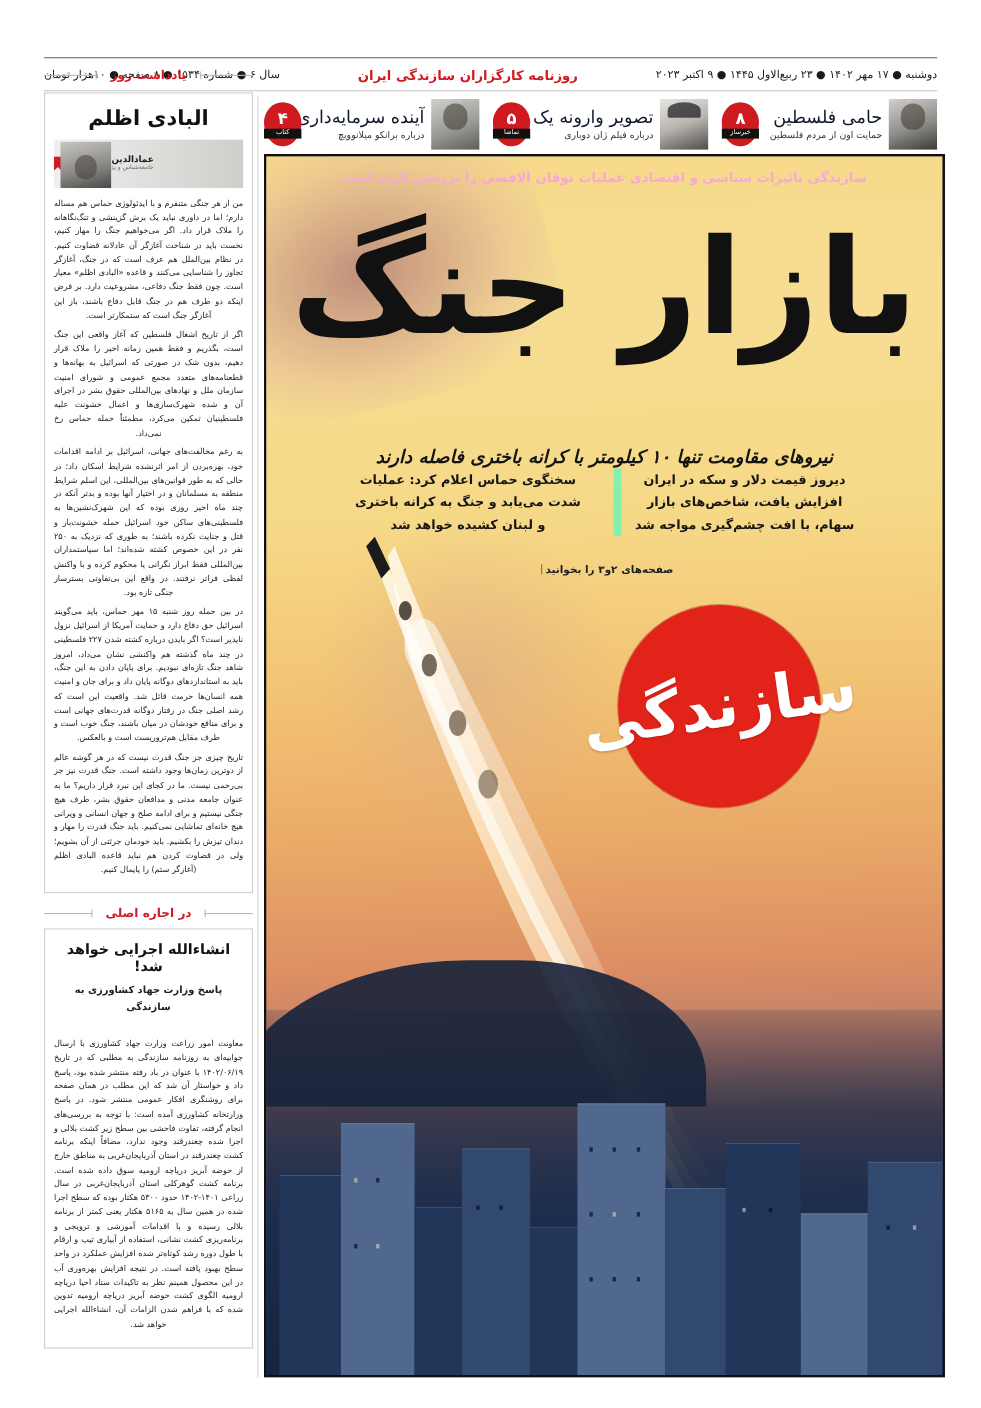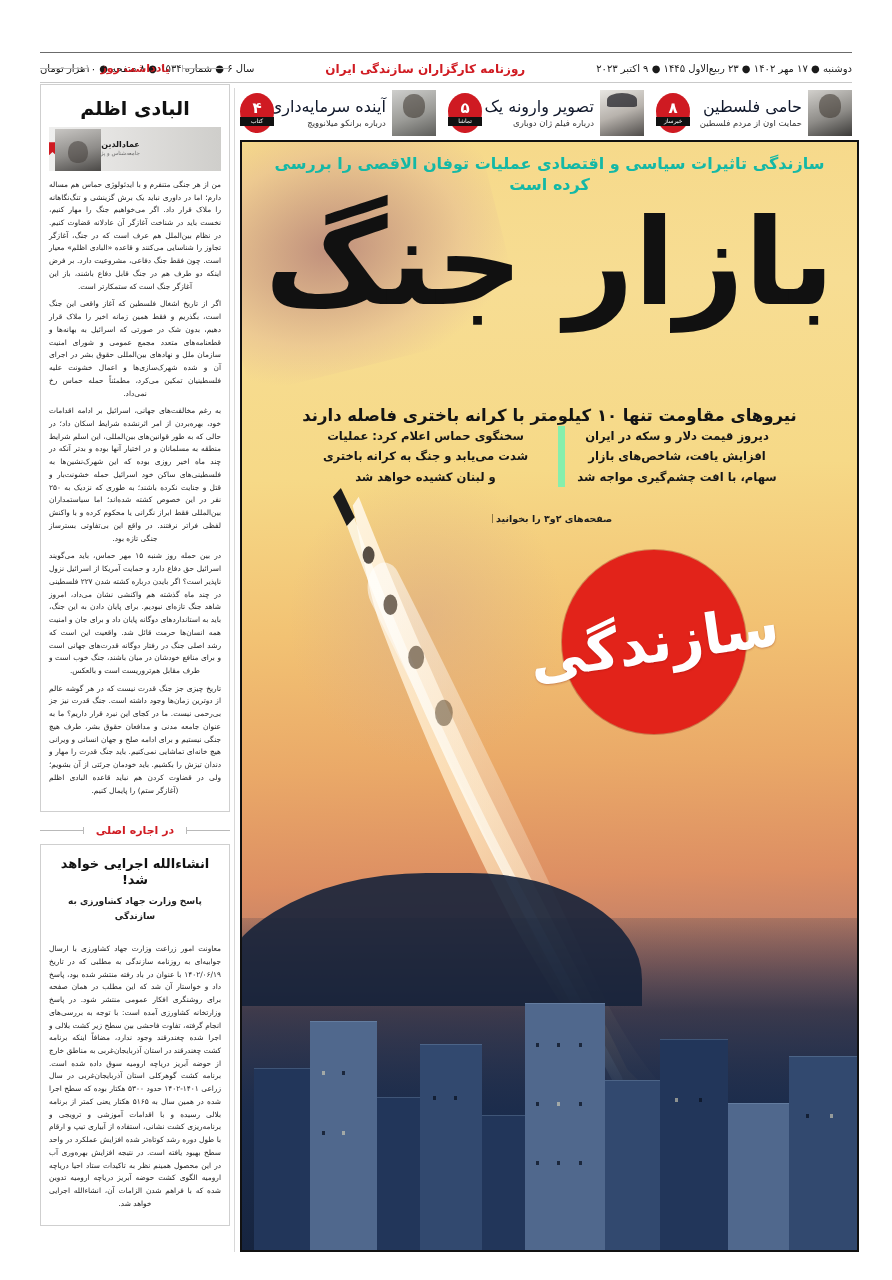--- a/index.html
+++ b/index.html
@@ -336,43 +336,44 @@
     left: 13.5%;
     top: 31%;
     width: 58%;
     height: 58%;
     pointer-events: none;
   }
   .hero-kicker {
     position: absolute;
     top: 12px; left: 14px; right: 14px;
     text-align: center;
-    font-size: 16px;
-    font-weight: bold;
-    color: #14b8a6;
+    font-size: 12px;
+    font-weight: bold;
+    color: #f9a8d4;
     line-height: 1.3;
   }
   .hero-headline {
     position: absolute;
     top: 34px; left: 0; right: 0;
     text-align: center;
     font-size: 120px;
     font-weight: bold;
     color: #111;
     line-height: 1.45;
     letter-spacing: -2px;
   }
   .hero-sub {
     position: absolute;
     top: 263px; left: 14px; right: 14px;
     text-align: center;
     font-size: 16.5px;
     font-weight: bold;
     color: #141414;
     line-height: 1.3;
+    font-style: italic;
   }
   .dek {
     position: absolute;
     top: 284px; left: 20px; right: 20px;
     display: flex;
     flex-direction: row-reverse;
     justify-content: center;
     gap: 16px;
   }
   .dek-col {

